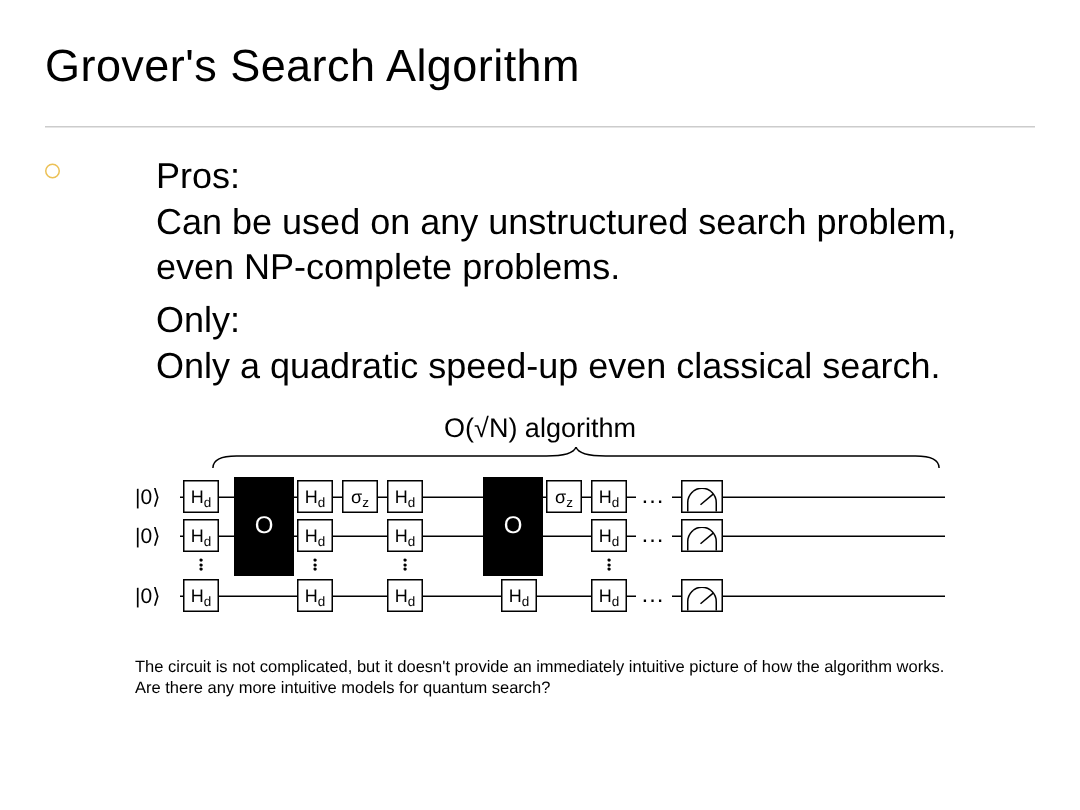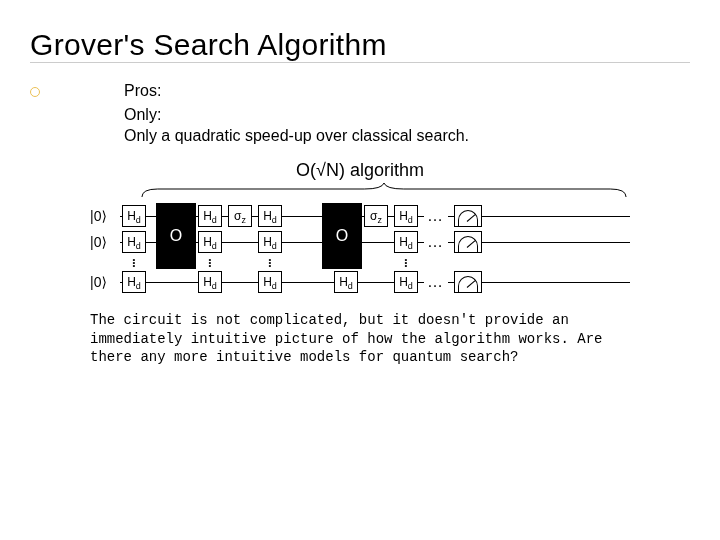--- a/index.html
+++ b/index.html
@@ -8,38 +8,38 @@
     height: 540px;
     background: #fff;
     font-family: Arial, Helvetica, sans-serif;
     color: #000;
     padding: 28px 30px 0 30px;
     position: relative;
   }
   .title {
     font-size: 30px;
     font-weight: 400;
-    padding-bottom: 0;
+    padding-bottom: 22px;
     border-bottom: 1px solid #ccc;
     margin-bottom: 18px;
     letter-spacing: 0.3px;
   }
   .bullet-row { display: flex; align-items: flex-start; margin-bottom: 4px; }
   .bullet {
     width: 10px; height: 10px;
     border: 1.5px solid #ecc156;
     border-radius: 50%;
     margin-top: 6px; margin-right: 12px;
     flex-shrink: 0;
   }
   .body-block {
-    font-size: 16px;
+    font-size: 24px;
     line-height: 1.28;
     max-width: 600px;
-    margin-left: 72px;
+    margin-left: 52px;
   }
   .pros-section { margin-bottom: 4px; }
   .iter-label {
     text-align: center;
     font-size: 18px;
     margin-top: 14px;
     margin-bottom: 2px;
   }
   .brace-row {
     position: relative;
@@ -146,41 +146,41 @@
     flex-direction: column;
     align-items: center;
     justify-content: center;
     margin-right: 6px;
     background: #fff;
     z-index: 3;
   }
   .vdcol span { line-height: 3px; font-size: 8px; }
 
   .caption {
-    font-size: 14px;
+    font-size: 11px;
     line-height: 1.3;
-    margin: 16px 60px 0 60px;
+    margin: 28px 60px 0 60px;
     max-width: 580px;
-    font-family: Liberation Mono, monospace;
   }
 </style>
 </head>
 <body>
 
 <div class="title">Grover's Search Algorithm</div>
 
 <div class="bullet-row">
   <div class="bullet"></div>
   <div class="body-block">
     <div class="pros-section">
       <span>Pros:</span><br>
+      <span>Can be used on any unstructured search problem, even NP-complete problems.</span>
     </div>
     <div>
       <span>Only:</span><br>
-      <span>Only a quadratic speed-up over classical search.</span>
+      <span>Only a quadratic speed-up even classical search.</span>
     </div>
   </div>
 </div>
 
 <div class="iter-label">O(√N) algorithm</div>
 
 <div class="brace-row">
   <svg viewBox="0 0 500 16" preserveAspectRatio="none">
     <path d="M 4 14 Q 4 6 20 6 L 230 6 Q 248 6 250 0 Q 252 6 270 6 L 480 6 Q 496 6 496 14" stroke="#000" fill="none" stroke-width="1"></path>
   </svg>

